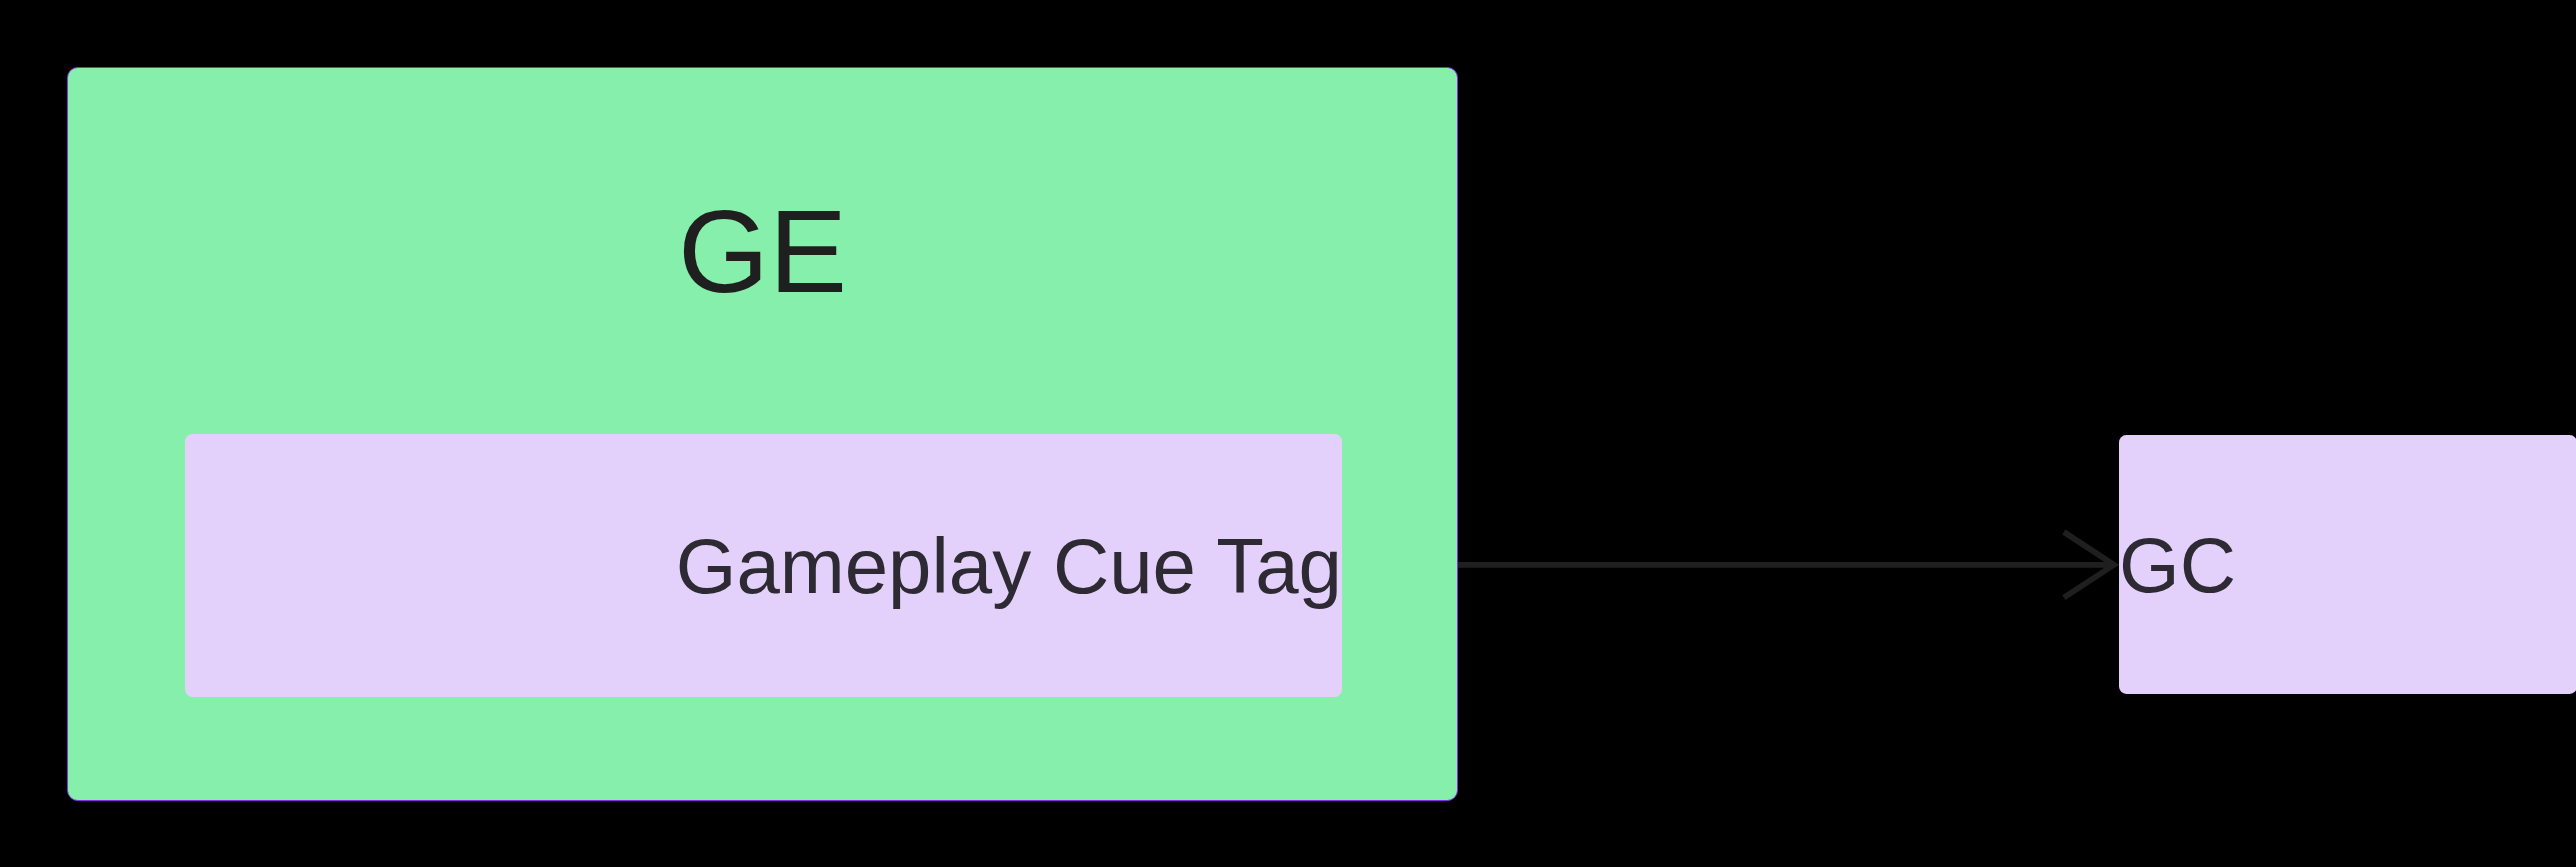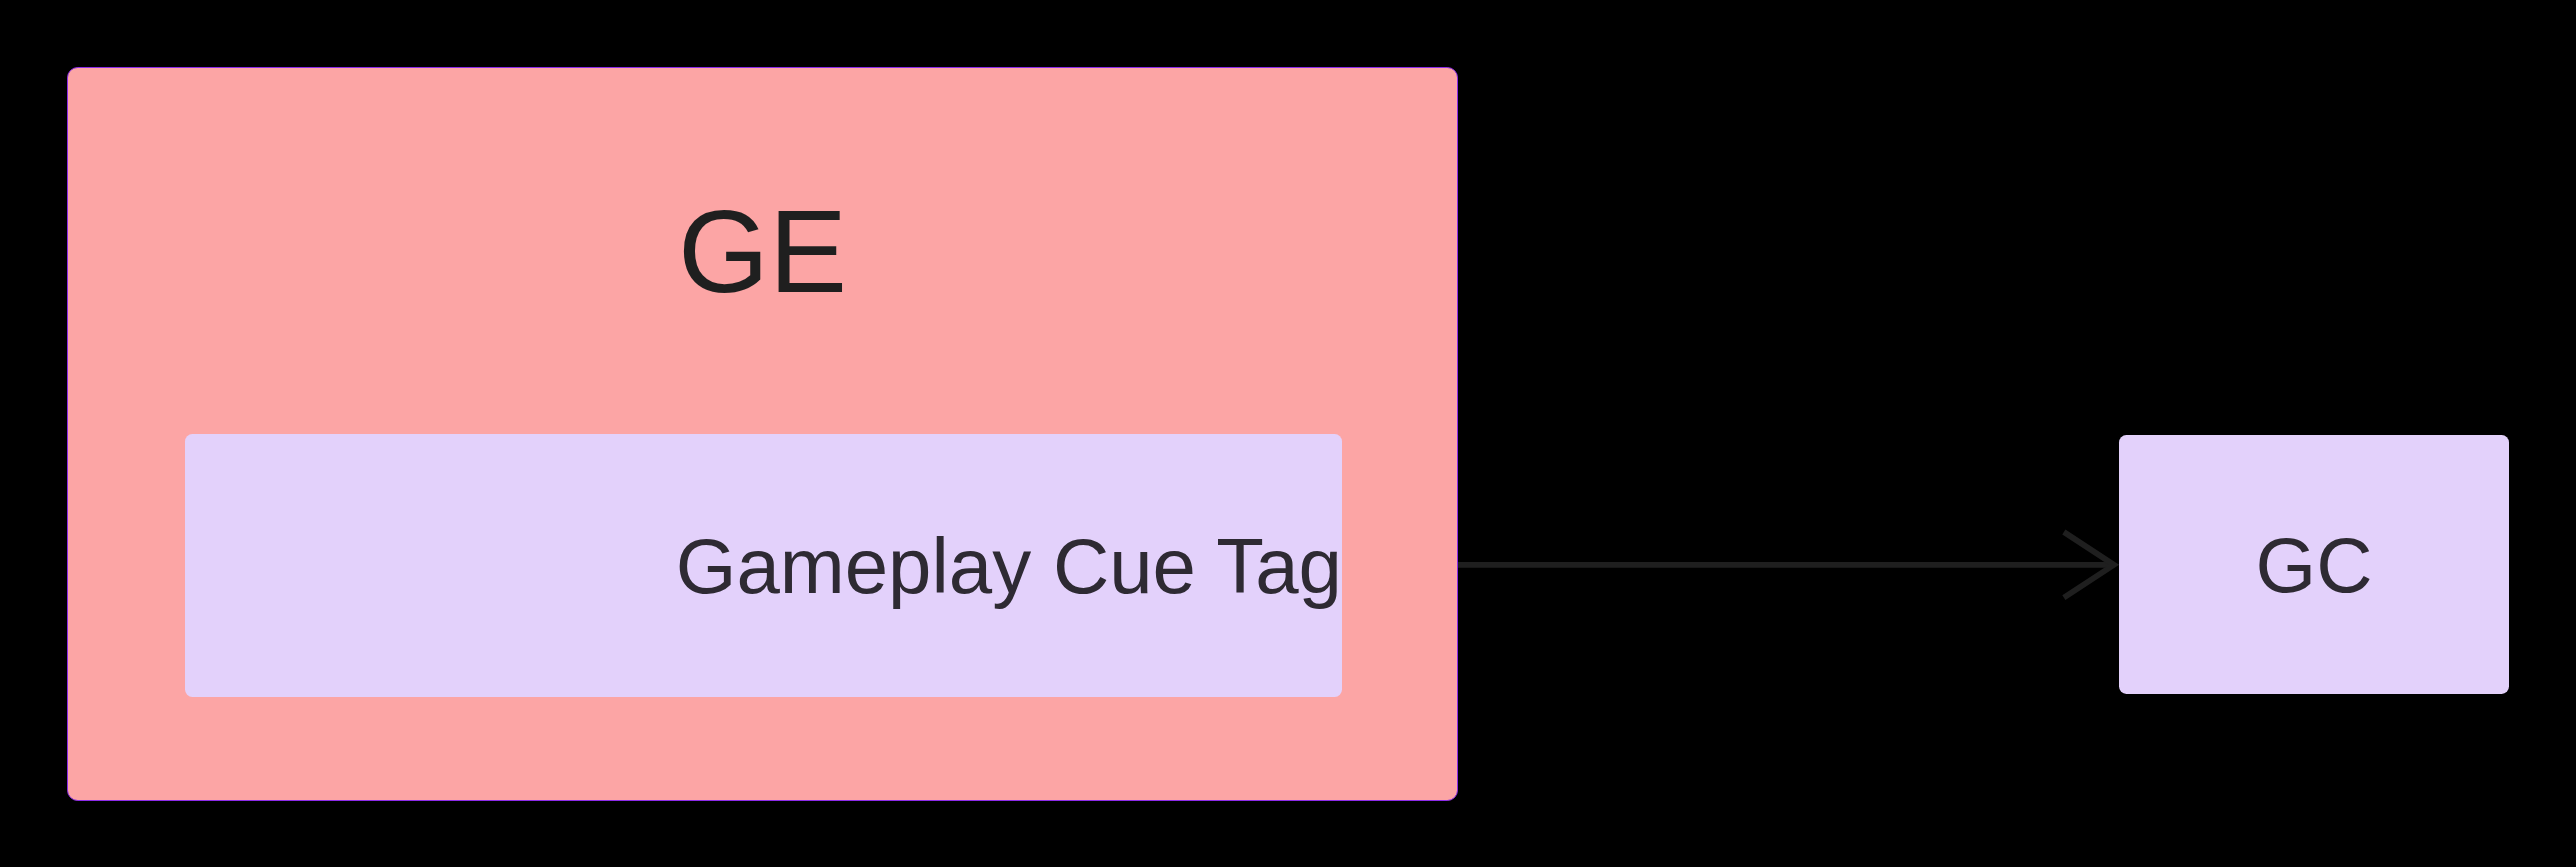--- a/index.html
+++ b/index.html
@@ -24,21 +24,21 @@
   }
 
   
   .cluster-node {
     position: absolute;
     left: 67px;
     top: 67px;
     width: 1391px;
     height: 734px;
     box-sizing: border-box;
-    background: #fca5a5;
+    background: #86efac;
     border: 1.6px solid #8b2be8;
     border-radius: 10.7px;
   }
 
   .cluster-title {
     position: absolute;
     left: 0;
     top: 0;
     width: 100%;
     text-align: center;
@@ -74,29 +74,28 @@
     color: #2e2a33;
     white-space: nowrap;
     user-select: none;
   }
 
   
   .leaf-node {
     position: absolute;
     left: 2119px;
     top: 435px;
-    width: 390px;
+    width: 458px;
     height: 259px;
     box-sizing: border-box;
     background: #e3d1fb;
     border: none;
     border-radius: 7.4px;
     display: flex;
     align-items: center;
-    justify-content: center;
   }
 
   .leaf-node-label {
     font-size: 78px;
     line-height: 1;
     font-weight: 400;
     color: #2e2a33;
     white-space: nowrap;
     user-select: none;
   }

